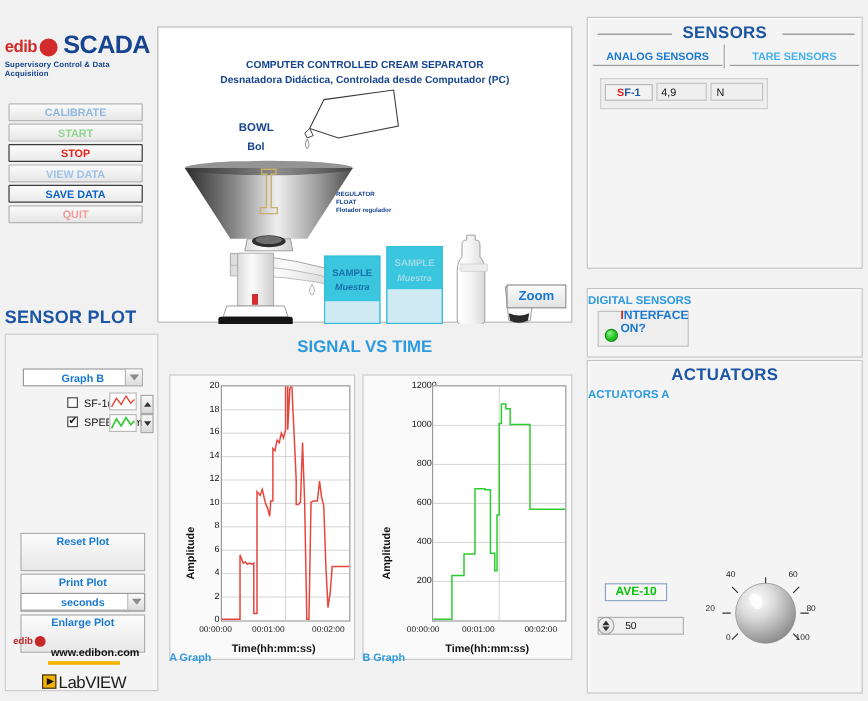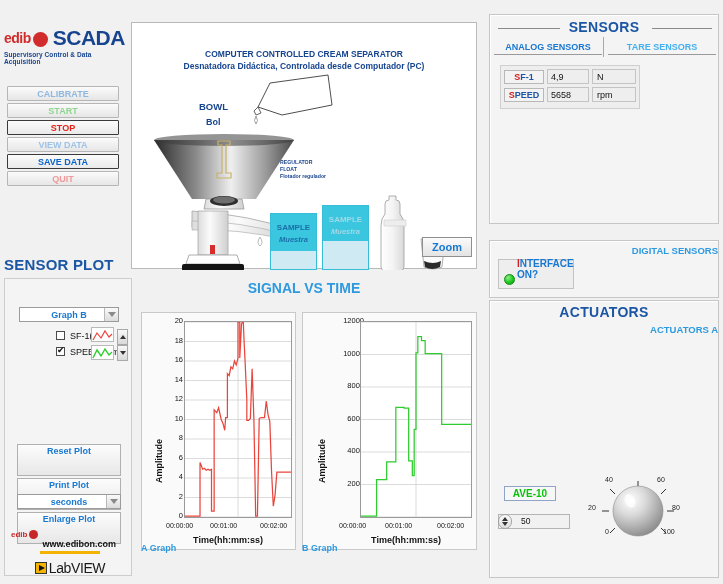--- a/index.html
+++ b/index.html
@@ -21,21 +21,21 @@
   }
   .panel-title {
     color: #1b56a4;
     font-weight: bold;
     text-align: center;
     letter-spacing: .3px;
   }
   .sub-title {
     color: #2d9ae0;
     font-weight: bold;
-    text-align: right;
+    text-align: left;
   }
 
   
   #logo-block { position: absolute; left: 4px; top: 26px; width: 122px; height: 40px; }
   .logo-row { display: flex; align-items: center; gap: 2px; }
   .edibon-word {
     font-weight: bold; font-size: 14px; color: #d22b2b;
     letter-spacing: -.5px;
   }
   .edibon-dot {
@@ -480,25 +480,20 @@
 
     <div class="tab" id="tab-analog">ANALOG SENSORS</div>
     <div class="tab" id="tab-tare">TARE SENSORS</div>
     <div class="tab-div"></div>
 
     <div id="sensor-table">
       <div class="s-row">
         <div class="s-tag"><span class="r">S</span><span>F-1</span></div>
         <div class="s-val">4,9</div>
         <div class="s-unit">N</div>
-      </div>
-      <div class="s-row">
-        <div class="s-tag"><span class="r">S</span><span>PEED</span></div>
-        <div class="s-val">5658</div>
-        <div class="s-unit">rpm</div>
       </div>
     </div>
   </div>
 
   <div class="panel" id="digital-panel">
     <div class="sub-title" id="digital-hdr">DIGITAL SENSORS</div>
     <div id="iface-box">
       <div id="iface-label"><span class="r">I</span><span>NTERFACE ON?</span></div>
       <div id="led"></div>
     </div>

